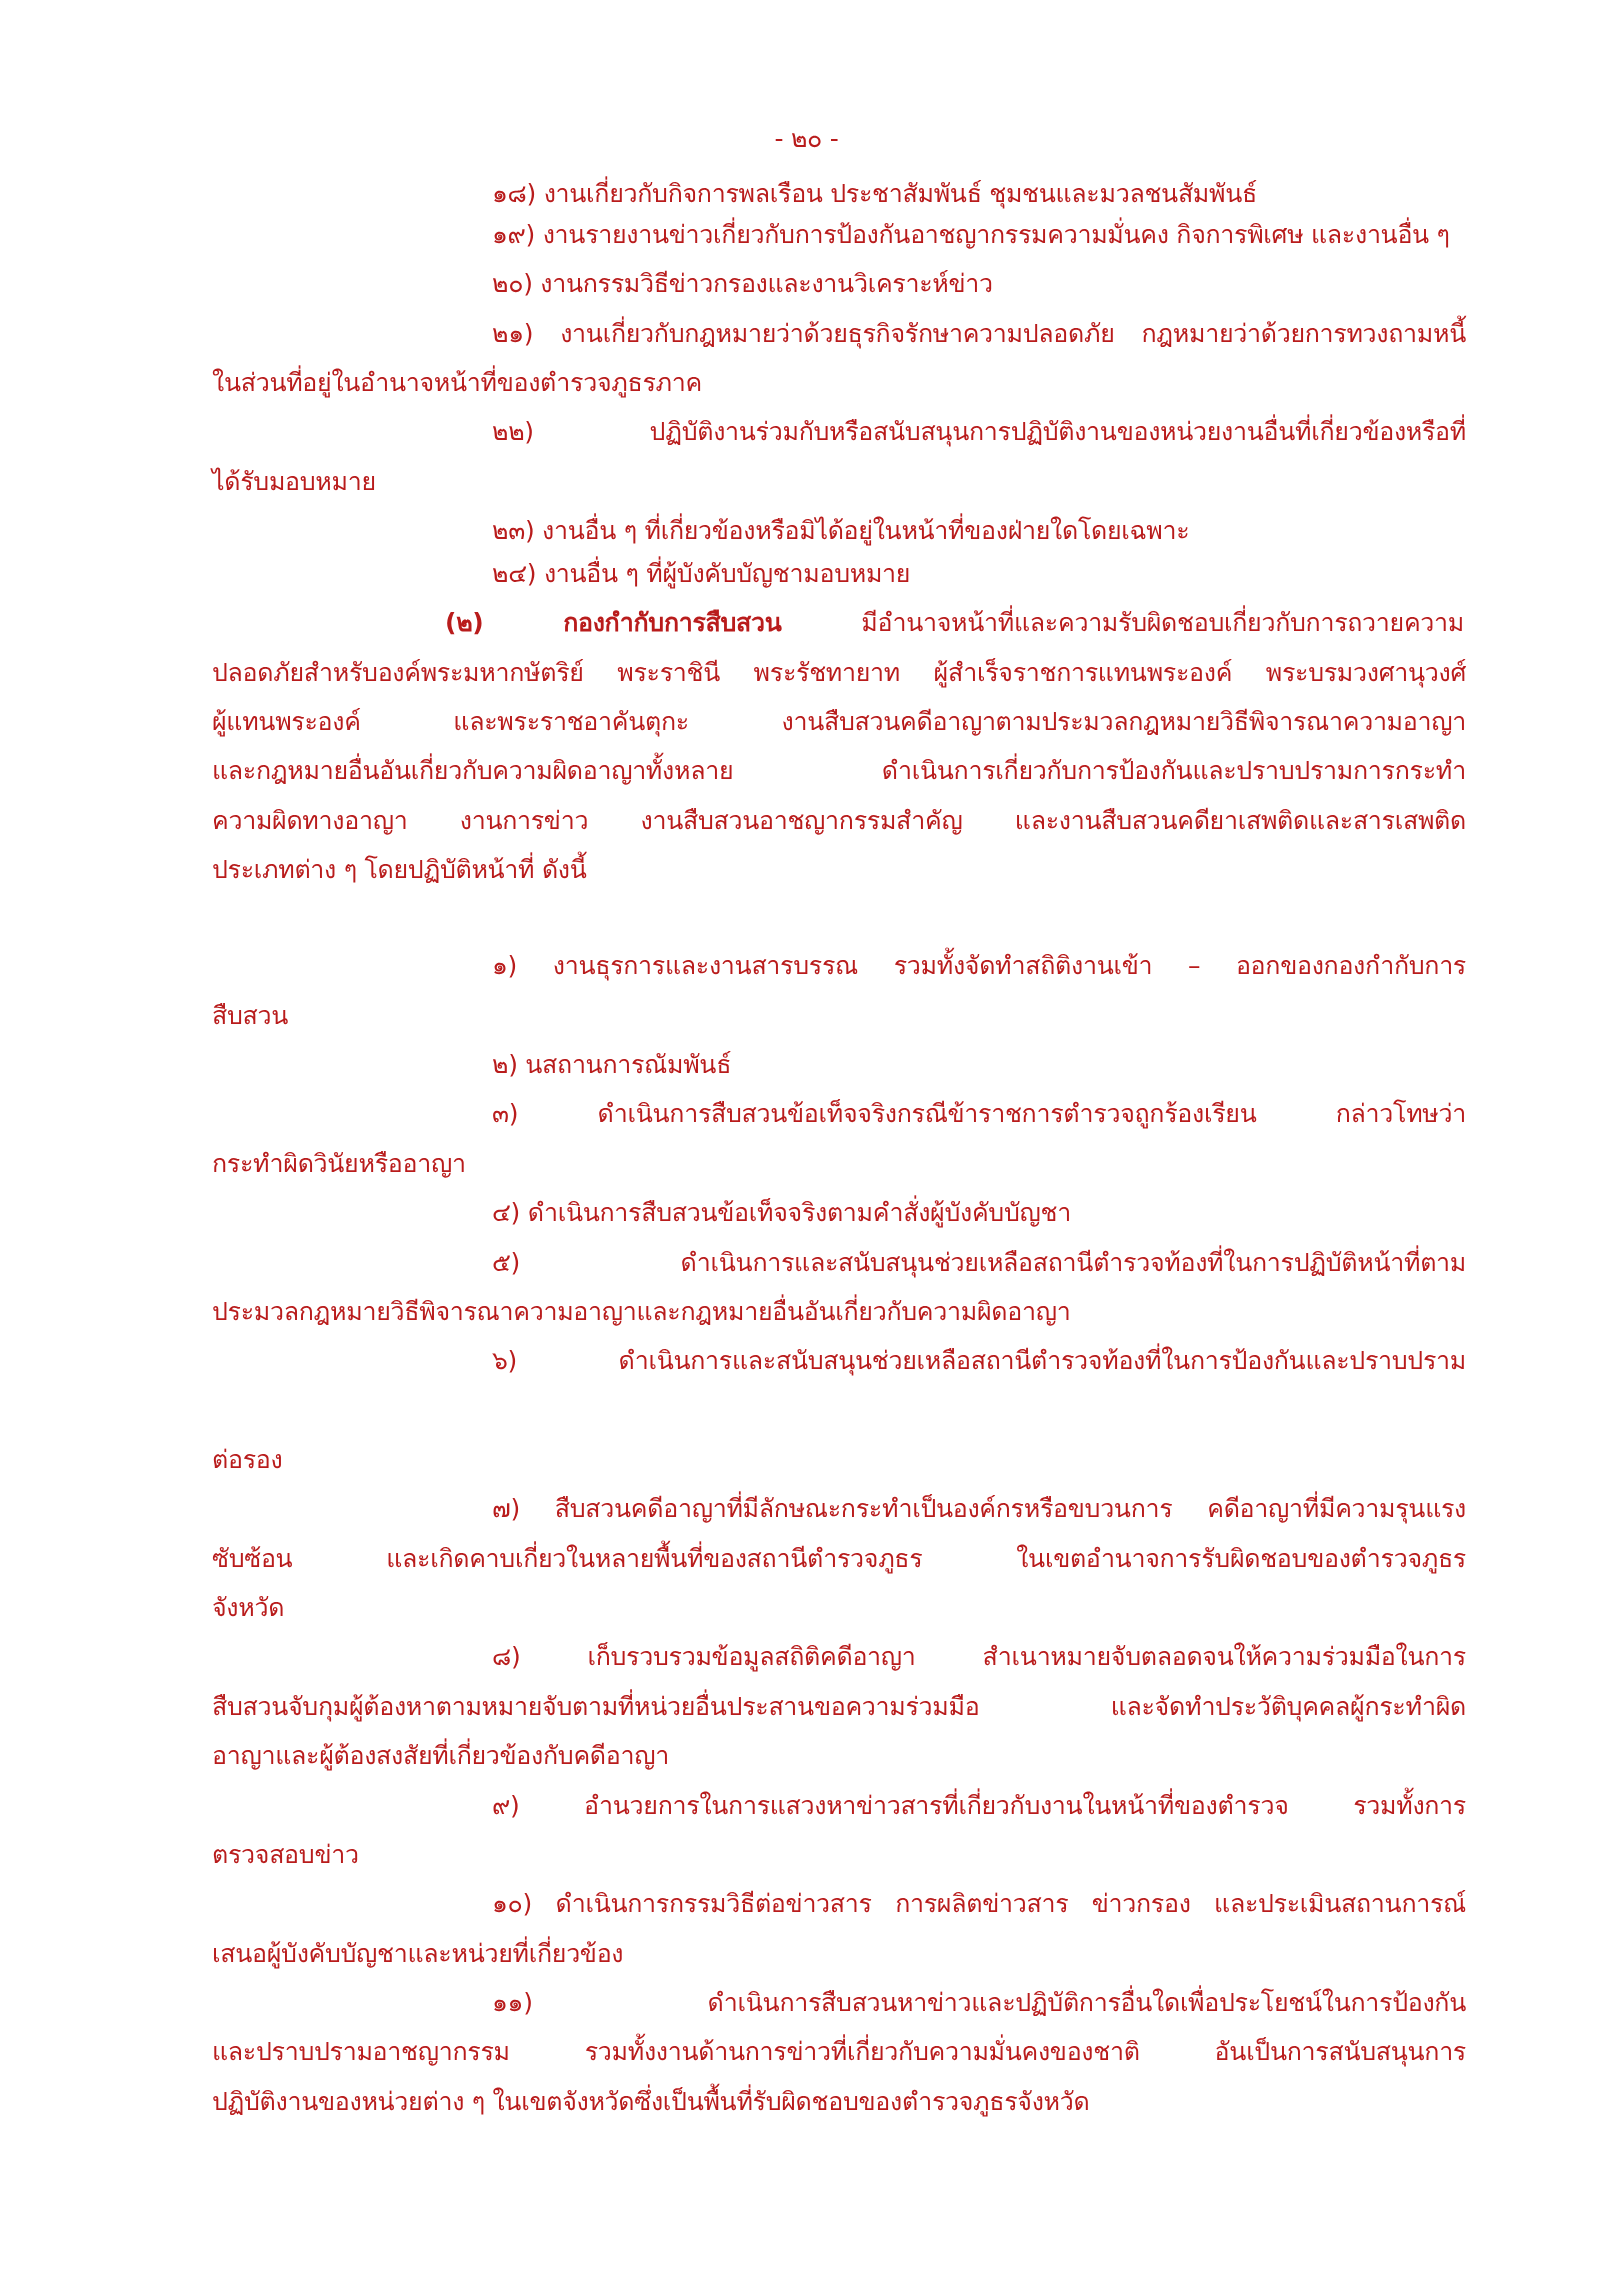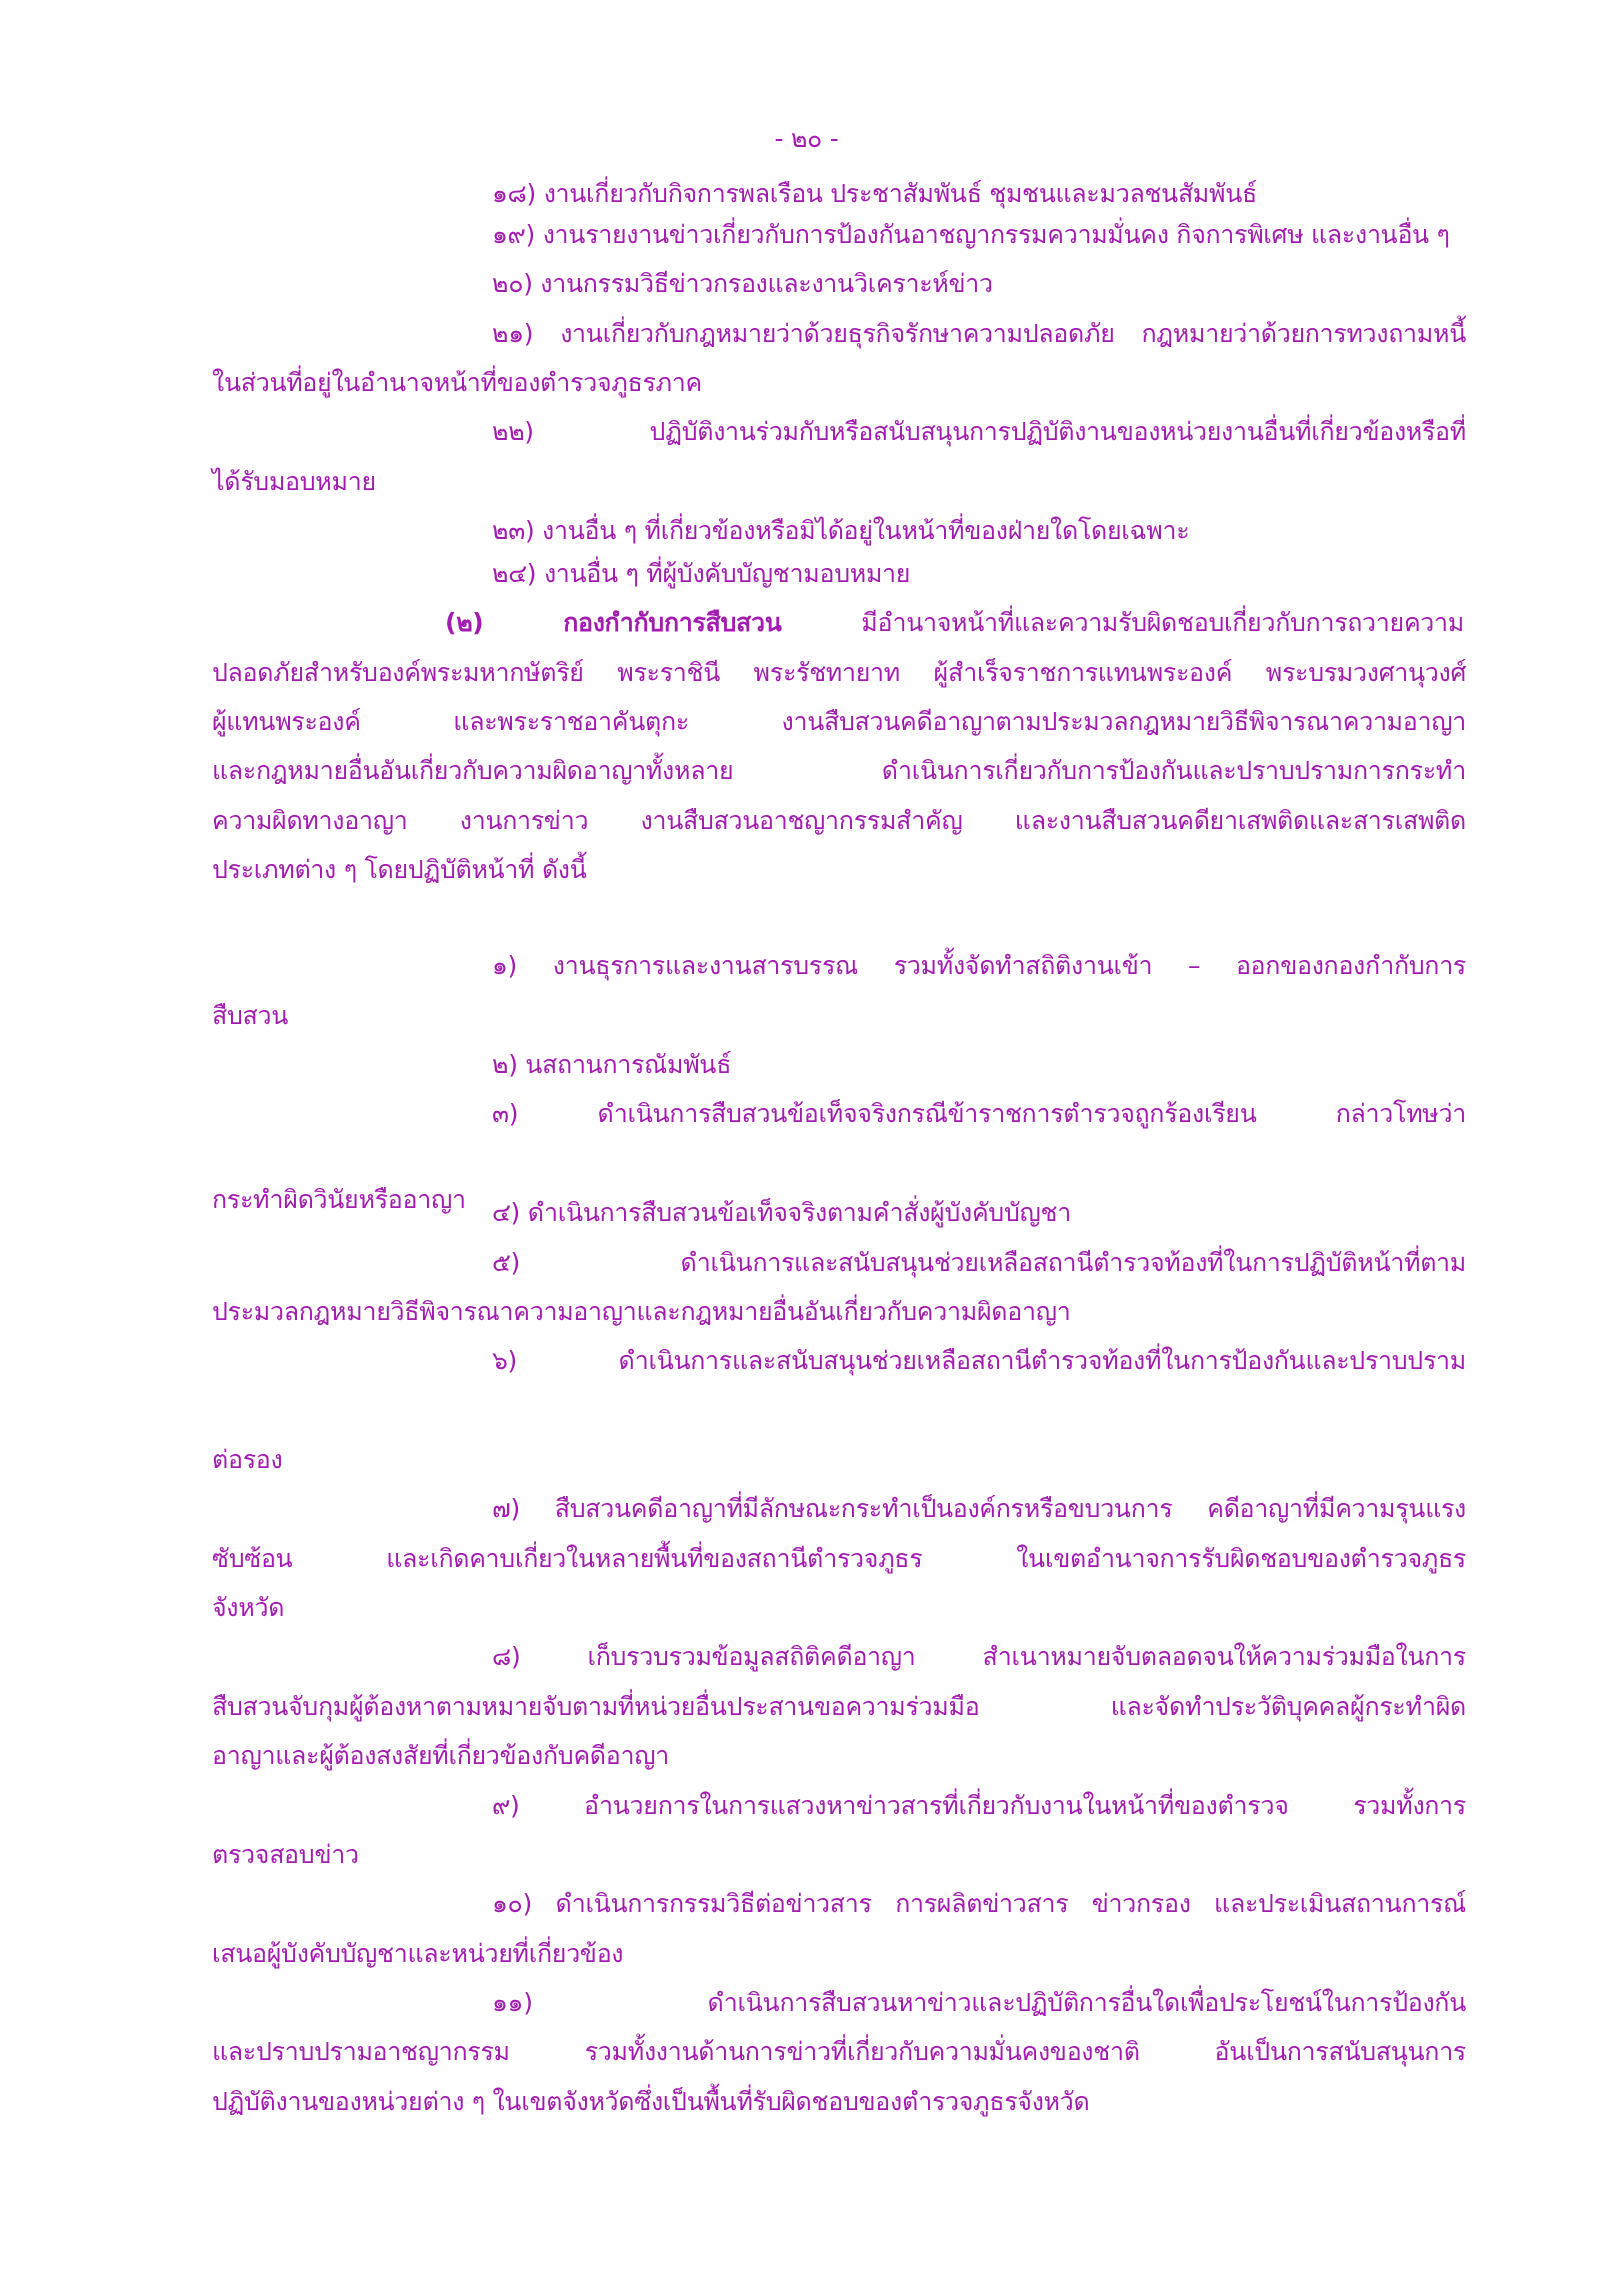--- a/index.html
+++ b/index.html
@@ -3,21 +3,21 @@
   <meta charset="utf-8">
   <style>
     html, body { margin: 0; padding: 0; background: #ffffff; }
     body { width: 1613px; height: 2295px; position: relative; overflow: hidden; }
     .page { position: absolute; left: 0; top: 0; width: 1613px; height: 2295px; background: #ffffff; }
     .line {
       position: absolute;
       font-family: "DejaVu Sans", "Liberation Sans", sans-serif;
       font-size: 25px;
       line-height: 36px;
-      color: #a21caf;
+      color: #b91c1c;
       white-space: nowrap;
       letter-spacing: -0.3px;
     }
     .full { left: 212px; width: 1254px; text-align: justify; text-align-last: justify; }
     .indent { left: 492px; }
     .indent.just { width: 974px; text-align: justify; text-align-last: justify; }
     .section-head { left: 445px; width: 1019px; text-align: justify; text-align-last: justify; }
     .bold { font-weight: bold; }
     .pagenum { left: 0; width: 1613px; text-align: center; }
     .cont { left: 212px; }
@@ -79,21 +79,21 @@
 
   <div class="line indent" style="top:1047px;">
     <span>๒)</span>
     <span>นสถานการณัมพันธ์</span>
   </div>
 
   <div class="line indent just" style="top:1096px;">
     <span>๓)</span>
     <span>ดำเนินการสืบสวนข้อเท็จจริงกรณีข้าราชการตำรวจถูกร้องเรียน กล่าวโทษว่า</span>
   </div>
-  <div class="line cont" style="top:1146px;margin-top:36px;">กระทำผิดวินัยหรืออาญา</div>
+  <div class="line cont" style="top:1146px;">กระทำผิดวินัยหรืออาญา</div>
 
   <div class="line indent" style="top:1195px;">
     <span>๔)</span>
     <span>ดำเนินการสืบสวนข้อเท็จจริงตามคำสั่งผู้บังคับบัญชา</span>
   </div>
 
   <div class="line indent just" style="top:1245px;">
     <span>๕)</span>
     <span>ดำเนินการและสนับสนุนช่วยเหลือสถานีตำรวจท้องที่ในการปฏิบัติหน้าที่ตาม</span>
   </div>

